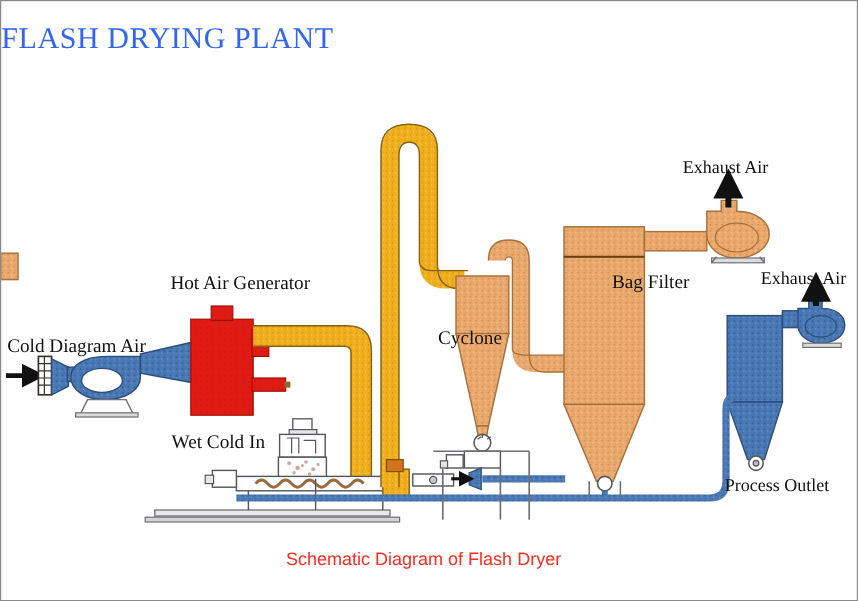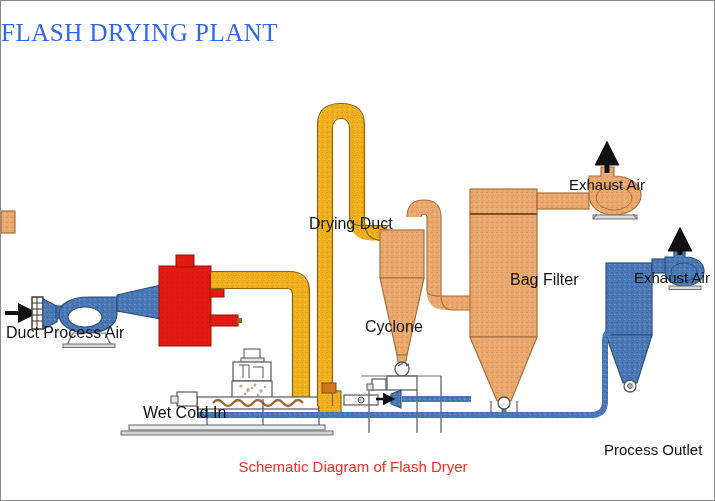--- a/index.html
+++ b/index.html
@@ -8,21 +8,21 @@
   #canvas{
     position:relative;
     width:715px;height:501px;
     background:#ffffff;
     border:1px solid #8a8a8a;
     box-sizing:border-box;
     overflow:hidden;
   }
   #diagram-svg{position:absolute;left:0;top:0;width:715px;height:501px;}
 
-  .lbl{position:absolute;white-space:nowrap;font-family:Liberation Sans, sans-serif;color:#111111;margin-top:44px;}
+  .lbl{position:absolute;white-space:nowrap;font-family:Liberation Serif, serif;color:#111111;}
 
   #title{
     position:absolute;left:0;top:18px;width:715px;text-align:left;
     font-family:"Liberation Serif", serif;
     font-size:25px;letter-spacing:0.5px;color:#3366ee;
   }
   #caption{
     position:absolute;left:0;top:457px;width:704px;text-align:center;
     font-family:"Liberation Sans", sans-serif;
     font-size:15px;color:#fc2a20;
@@ -266,23 +266,23 @@
       <line x1="440" y1="375" x2="440" y2="432" stroke="#6e7073" stroke-width="1.4"></line>
     </g>
 
     <g>
       <circle cx="503" cy="402" r="6" fill="#ffffff" stroke="#55585c" stroke-width="1.3"></circle>
       <line x1="490" y1="400" x2="490" y2="414" stroke="#6e7073" stroke-width="1.3"></line>
       <line x1="516" y1="400" x2="516" y2="414" stroke="#6e7073" stroke-width="1.3"></line>
     </g>
   </svg>
 
-  <div class="lbl lbl-cold">Duct Process Air</div>
+  <div class="lbl lbl-cold">Cold Diagram Air</div>
+  <div class="lbl lbl-hag">Hot Air Generator</div>
   <div class="lbl lbl-wet">Wet Cold In</div>
-  <div class="lbl lbl-duct">Drying Duct</div>
   <div class="lbl lbl-cyc">Cyclone</div>
   <div class="lbl lbl-bag">Bag Filter</div>
   <div class="lbl lbl-ex1">Exhaust Air</div>
   <div class="lbl lbl-ex2">Exhaust Air</div>
   <div class="lbl lbl-prod">Process Outlet</div>
 
   <div id="caption">Schematic Diagram of Flash Dryer</div>
 </div>
 
 </body></html>

